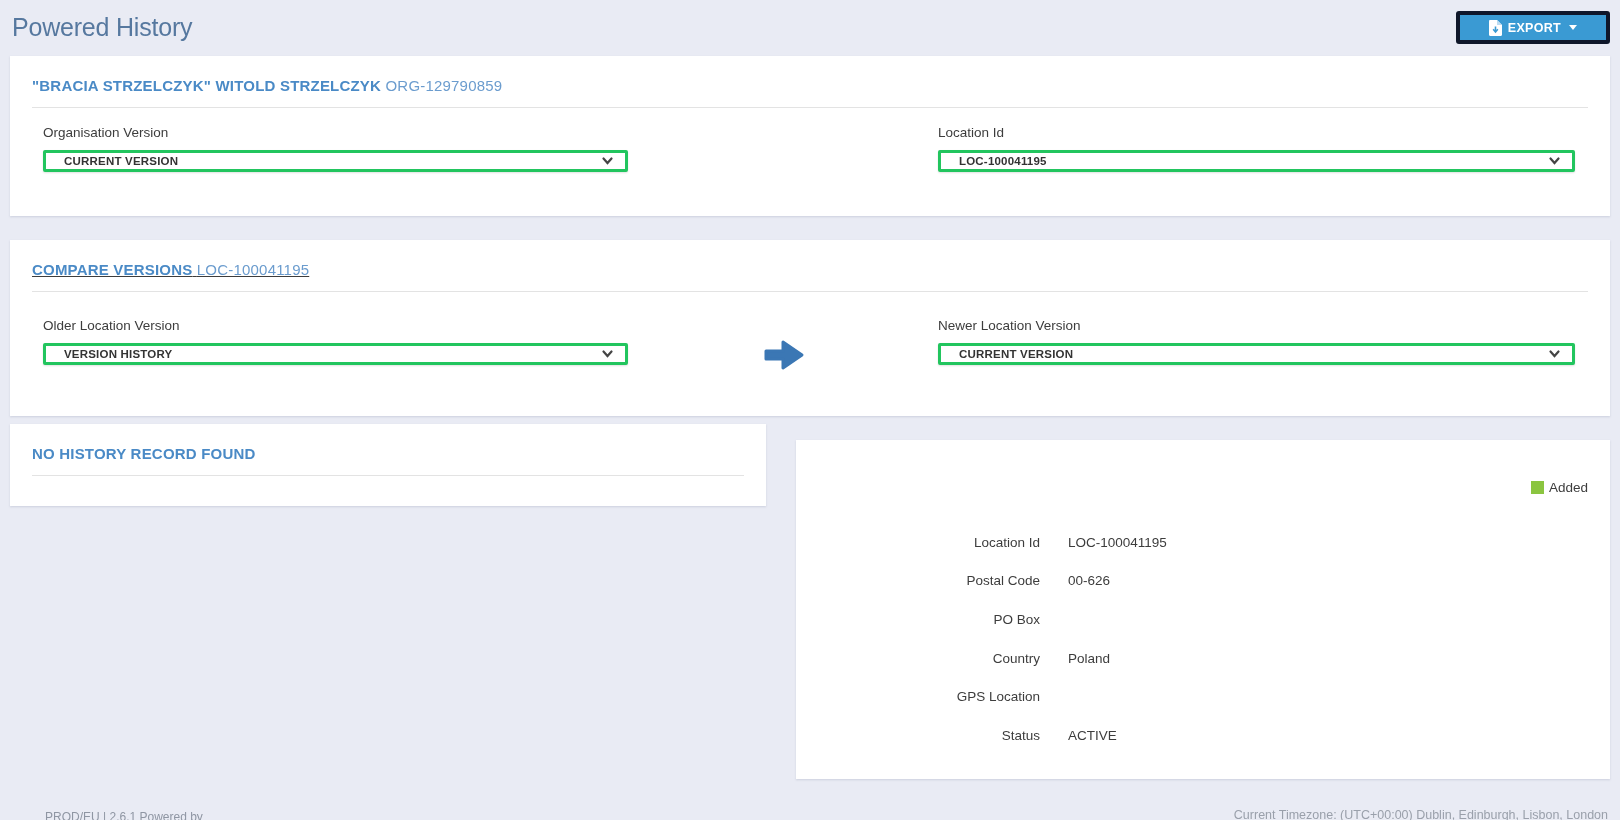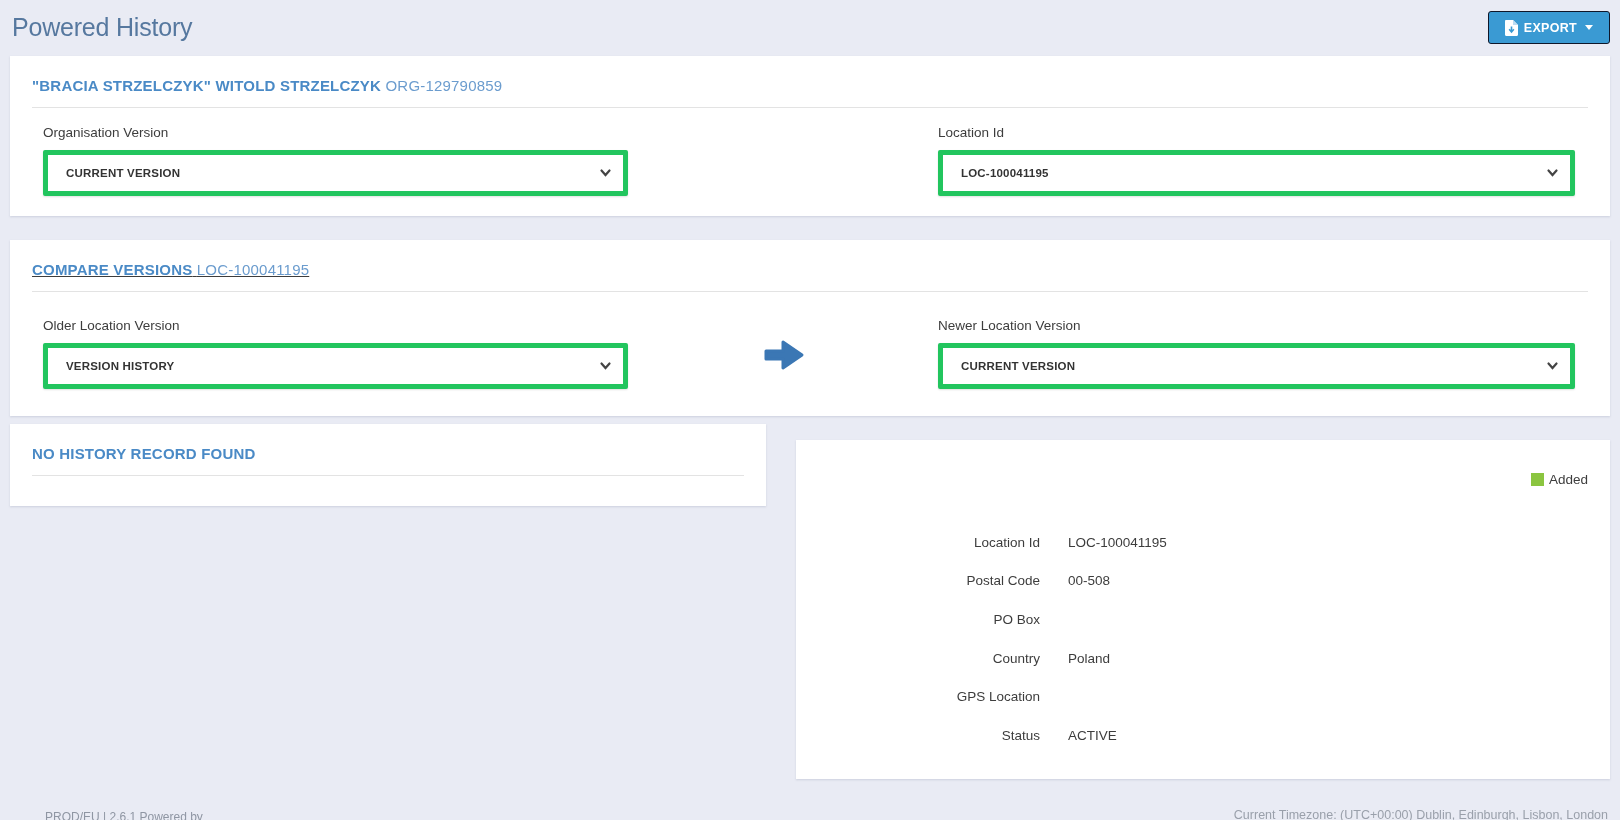--- a/index.html
+++ b/index.html
@@ -13,23 +13,23 @@
   }
 
   
   .page-title {
     position:absolute; left:12px; top:13px;
     font-size:25px; font-weight:400; color:#56789f; letter-spacing:-0.2px;
   }
   .export-btn {
     position:absolute; right:10px; top:11px; height:33px;
     display:flex; align-items:center; gap:6px;
-    background:#3a9ad3; border:1px solid #0f172a; border-radius:3px;
+    background:#3a9ad3; border:4px solid #0f172a; border-radius:3px;
     color:#fff; font-family:inherit; font-size:12.5px; font-weight:700;
-    padding:0 16px; cursor:pointer; letter-spacing:.3px;
+    padding:0 29px; cursor:pointer; letter-spacing:.3px;
   }
   .export-btn .caret {
     width:0; height:0; margin-left:2px;
     border-left:4px solid transparent; border-right:4px solid transparent;
     border-top:5px solid #fff;
   }
 
   
   .panel {
     position:absolute; background:#fff;
@@ -48,40 +48,40 @@
   }
   .panel-heading .sub { font-weight:400; color:#6b9cce; }
 
   
   .field-label { font-size:13.5px; color:#3d3d3d; margin-bottom:10px; }
   .col { position:absolute; }
   .col-left  { left:33px;  width:585px; }
   .col-right { left:928px; width:637px; }
 
   .select-box {
-    position:relative; height:46px; background:#fff;
-    border:5px solid #22c55e; border-radius:2px;
+    position:relative; height:22px; background:#fff;
+    border:3px solid #22c55e; border-radius:2px;
     box-shadow:0 1px 2px rgba(0,0,0,.12);
     display:flex; align-items:center;
     padding:0 34px 0 18px; cursor:pointer;
   }
   .select-box .value {
     font-size:11.5px; font-weight:700; color:#333; letter-spacing:.2px;
     white-space:nowrap; overflow:hidden;
   }
   .select-box .chev {
     position:absolute; right:12px; top:50%; margin-top:-4px;
     width:11px; height:8px;
   }
 
   .compare-arrow { position:absolute; left:752px; top:96px; width:44px; height:38px; }
 
   
   .legend {
-    position:absolute; right:22px; top:32px;
+    position:absolute; right:22px; top:40px;
     font-size:13.5px; color:#3d3d3d; display:flex; align-items:center;
   }
   .legend .swatch {
     width:13px; height:13px; background:#8bc540; margin-right:5px; display:inline-block;
   }
   .detail-rows { position:absolute; top:83px; left:22px; right:22px; }
   .detail-row { display:flex; height:38.6px; align-items:center; }
   .detail-label {
     width:222px; text-align:right; font-size:13.5px; color:#3d3d3d; flex:none;
   }
@@ -175,21 +175,21 @@
     <span class="swatch"></span>
     <span>Added</span>
   </div>
   <div class="detail-rows">
     <div class="detail-row">
       <div class="detail-label">Location Id</div>
       <div class="detail-value">LOC-100041195</div>
     </div>
     <div class="detail-row">
       <div class="detail-label">Postal Code</div>
-      <div class="detail-value">00-508</div>
+      <div class="detail-value">00-626</div>
     </div>
     <div class="detail-row">
       <div class="detail-label">PO Box</div>
       <div class="detail-value"></div>
     </div>
     <div class="detail-row">
       <div class="detail-label">Country</div>
       <div class="detail-value">Poland</div>
     </div>
     <div class="detail-row">

